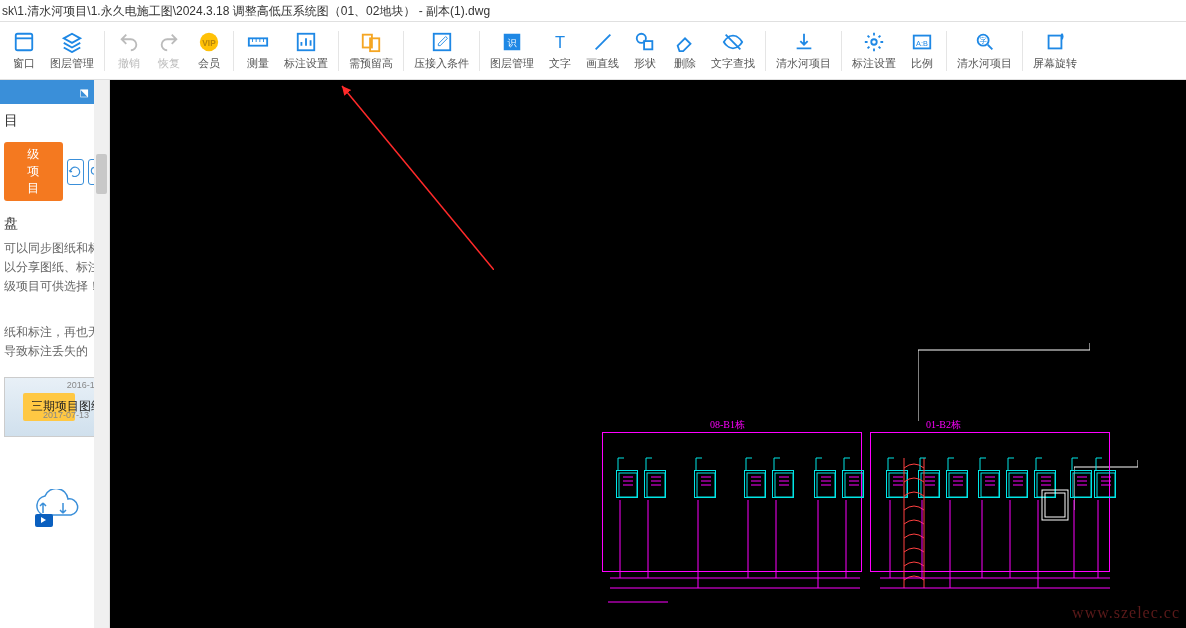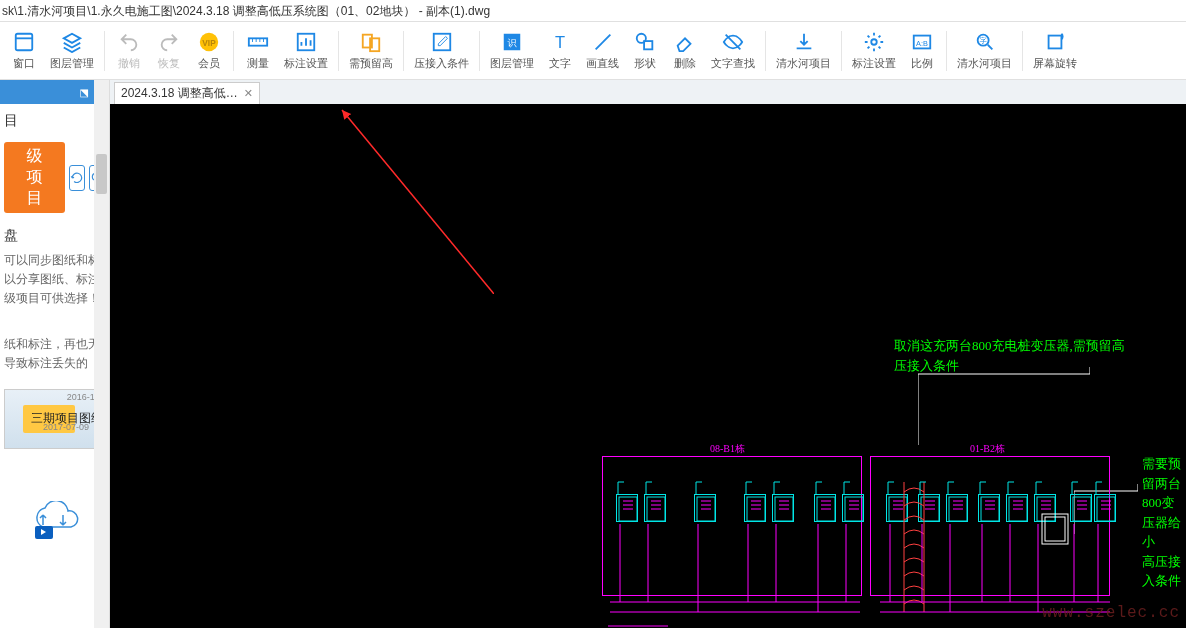--- a/index.html
+++ b/index.html
@@ -11,21 +11,21 @@
 .tool-item .lb{font-size:11px;color:#555;margin-top:2px;white-space:nowrap}
 .tool-item.disabled .lb{color:#bbb}
 .sep{width:1px;height:40px;background:#e5e5e5;margin:0 4px}
 .body-row{display:flex;height:548px}
 .sidebar{width:110px;background:#fff;border-right:1px solid #ddd;position:relative}
 .side-header{height:24px;background:#3a8fd9;display:flex;align-items:center;justify-content:flex-end;padding:0 4px}
 .side-header .pin{color:#fff;font-size:10px;margin-right:6px;cursor:pointer}
 .side-header .cls{color:#fff;font-size:12px;cursor:pointer}
 .side-title{font-size:14px;padding:8px 4px;color:#333}
 .side-btns{display:flex;gap:4px;padding:4px;align-items:center}
-.btn-orange{background:#f47920;color:#fff;font-size:16px;padding:4px 18px;border:none;border-radius:3px;cursor:pointer}
+.btn-orange{background:#f47920;color:#fff;font-size:12px;padding:4px 18px;border:none;border-radius:3px;cursor:pointer}
 .btn-sq{width:26px;height:26px;border:1px solid #3a8fd9;border-radius:3px;display:flex;align-items:center;justify-content:center;cursor:pointer;color:#3a8fd9}
 .side-sub{font-size:14px;padding:10px 4px 2px;color:#333}
 .side-text{font-size:12px;color:#666;padding:4px;line-height:1.6}
 .side-text2{font-size:12px;color:#666;padding:4px;line-height:1.6;margin-top:18px}
 .side-img{margin-top:8px;padding:4px}
 .thumb{width:100px;height:60px;background:linear-gradient(#e8f0f7,#d0e0ed);border:1px solid #ccc;position:relative;font-size:9px}
 .thumb .fold{position:absolute;left:18px;top:15px;width:52px;height:28px;background:#ffc843;border-radius:2px}
 .thumb .date1{position:absolute;right:4px;top:2px;color:#888}
 .thumb .tag{position:absolute;left:26px;top:20px;color:#222;font-size:12px}
 .thumb .date2{position:absolute;right:14px;top:32px;color:#888}
@@ -46,21 +46,21 @@
 .leader2{position:absolute;left:964px;top:380px;width:64px;height:50px;pointer-events:none}
 .block{position:absolute;border:1px solid #ff00ff}
 .block-label{position:absolute;color:#ff00ff;font-size:10px;font-family:SimSun}
 .unit{position:absolute;width:22px;height:28px;border:1px solid #00e6e6}
 .unit-lbl{position:absolute;color:#ff00ff;font-size:8px;font-family:SimSun}
 .wire-m{stroke:#ff00ff;stroke-width:1;fill:none}
 .wire-c{stroke:#00e6e6;stroke-width:1;fill:none}
 .wire-r{stroke:#ff4040;stroke-width:1;fill:none}
 .wire-w{stroke:#fff;stroke-width:1;fill:none}
 .coil{position:absolute;left:790px;top:378px;width:28px;height:130px}
-.wm{position:absolute;right:6px;bottom:6px;color:#6b1f1f;font-size:16px;font-family:Liberation Mono, monospace;letter-spacing:1px;opacity:.85}
+.wm{position:absolute;right:6px;bottom:6px;color:#6b1f1f;font-size:16px;font-family:Liberation Serif, serif;letter-spacing:1px;opacity:.85}
 .scrollbar-v{position:absolute;right:0;top:0;width:15px;height:100%;background:#f0f0f0}
 .scrollbar-v .th{position:absolute;left:2px;top:74px;width:11px;height:40px;background:#c8c8c8;border-radius:2px}
 </style>
 </head>
 <body>
 
 <div class="titlebar">sk\1.清水河项目\1.永久电施工图\2024.3.18 调整高低压系统图（01、02地块） - 副本(1).dwg</div>
 
 <div class="toolbar" id="toolbar">
     <div class="tool-item">
@@ -273,72 +273,62 @@
     <div class="side-text" style="white-space:pre-line">可以同步图纸和标
 以分享图纸、标注
 级项目可供选择！</div>
     <div class="side-text2" style="white-space:pre-line">纸和标注，再也无
 导致标注丢失的</div>
     <div class="side-img">
       <div class="thumb">
         <span class="date1">2016-11</span>
         <div class="fold"></div>
         <span class="tag">三期项目图纸</span>
-        <span class="date2">2017-07-09</span>
+        <span class="date2">2017-07-13</span>
       </div>
     </div>
     <div class="side-cloud">
       <div class="cloud">
         <svg viewBox="0 0 60 36">
             <path d="M18 26a10 10 0 0 1 2-19 12 12 0 0 1 23 3 8 8 0 0 1 3 16z" fill="none" stroke="#3a8fd9" stroke-width="1.5"></path>
             <path d="M18 14v10M18 14l-3 3M18 14l3 3M38 24v-10M38 24l-3-3M38 24l3-3" stroke="#3a8fd9" stroke-width="1.5" fill="none"></path>
           </svg>
         <div class="play"></div>
       </div>
     </div>
     <div class="scrollbar-v">
         <div class="th"></div>
       </div>
   </div>
 
   <div class="main">
-    <div class="tabbar">
-      <div class="tab">
-        <span>2024.3.18 调整高低…</span>
-        <span class="x">✕</span>
-      </div>
-    </div>
     <div class="canvas">
 
       <svg class="arrow-line" viewBox="0 0 160 190">
         <defs>
             <marker id="ah" markerWidth="8" markerHeight="8" refX="6" refY="3" orient="auto">
               <path d="M0 0L6 3L0 6z" fill="#ff2a2a"></path>
             </marker>
           </defs>
         <line x1="160" y1="190" x2="8" y2="6" stroke="#ff2a2a" stroke-width="1.5" marker-end="url(#ah)"></line>
       </svg>
 
-      <div class="ann-green1" style="white-space:pre-line">取消这充两台800充电桩变压器,需预留高
-压接入条件</div>
-      <div class="ann-green2" style="white-space:pre-line">需要预留两台800变压器给小
-高压接入条件</div>
 
       <svg class="leader1">
           <polyline points="172,0 172,7 0,7 0,78" class="wire-w"></polyline>
         </svg>
       <svg class="leader2">
           <polyline points="64,0 64,7 0,7 0,50" class="wire-w"></polyline>
         </svg>
 
       <div class="block" style="left:492px;top:352px;width:260px;height:140px"></div>
       <div class="block-label" style="left:600px;top:338px">08-B1栋</div>
 
       <div class="block" style="left:760px;top:352px;width:240px;height:140px"></div>
-      <div class="block-label" style="left:860px;top:338px">01-B2栋</div>
+      <div class="block-label" style="left:816px;top:338px">01-B2栋</div>
 
       <div id="units">
           <div class="unit" style="left: 506px; top: 390px;"><svg width="22" height="28">
               <rect x="2" y="2" width="18" height="24" fill="none" stroke="#00e6e6"></rect>
               <path d="M6 6h10M6 10h10M6 14h10" stroke="#ff00ff"></path>
             </svg></div>
           <div class="unit-lbl" style="left: 504px; top: 378px;"></div>
           <div class="unit" style="left: 534px; top: 390px;"><svg width="22" height="28">
               <rect x="2" y="2" width="18" height="24" fill="none" stroke="#00e6e6"></rect>
               <path d="M6 6h10M6 10h10M6 14h10" stroke="#ff00ff"></path>

